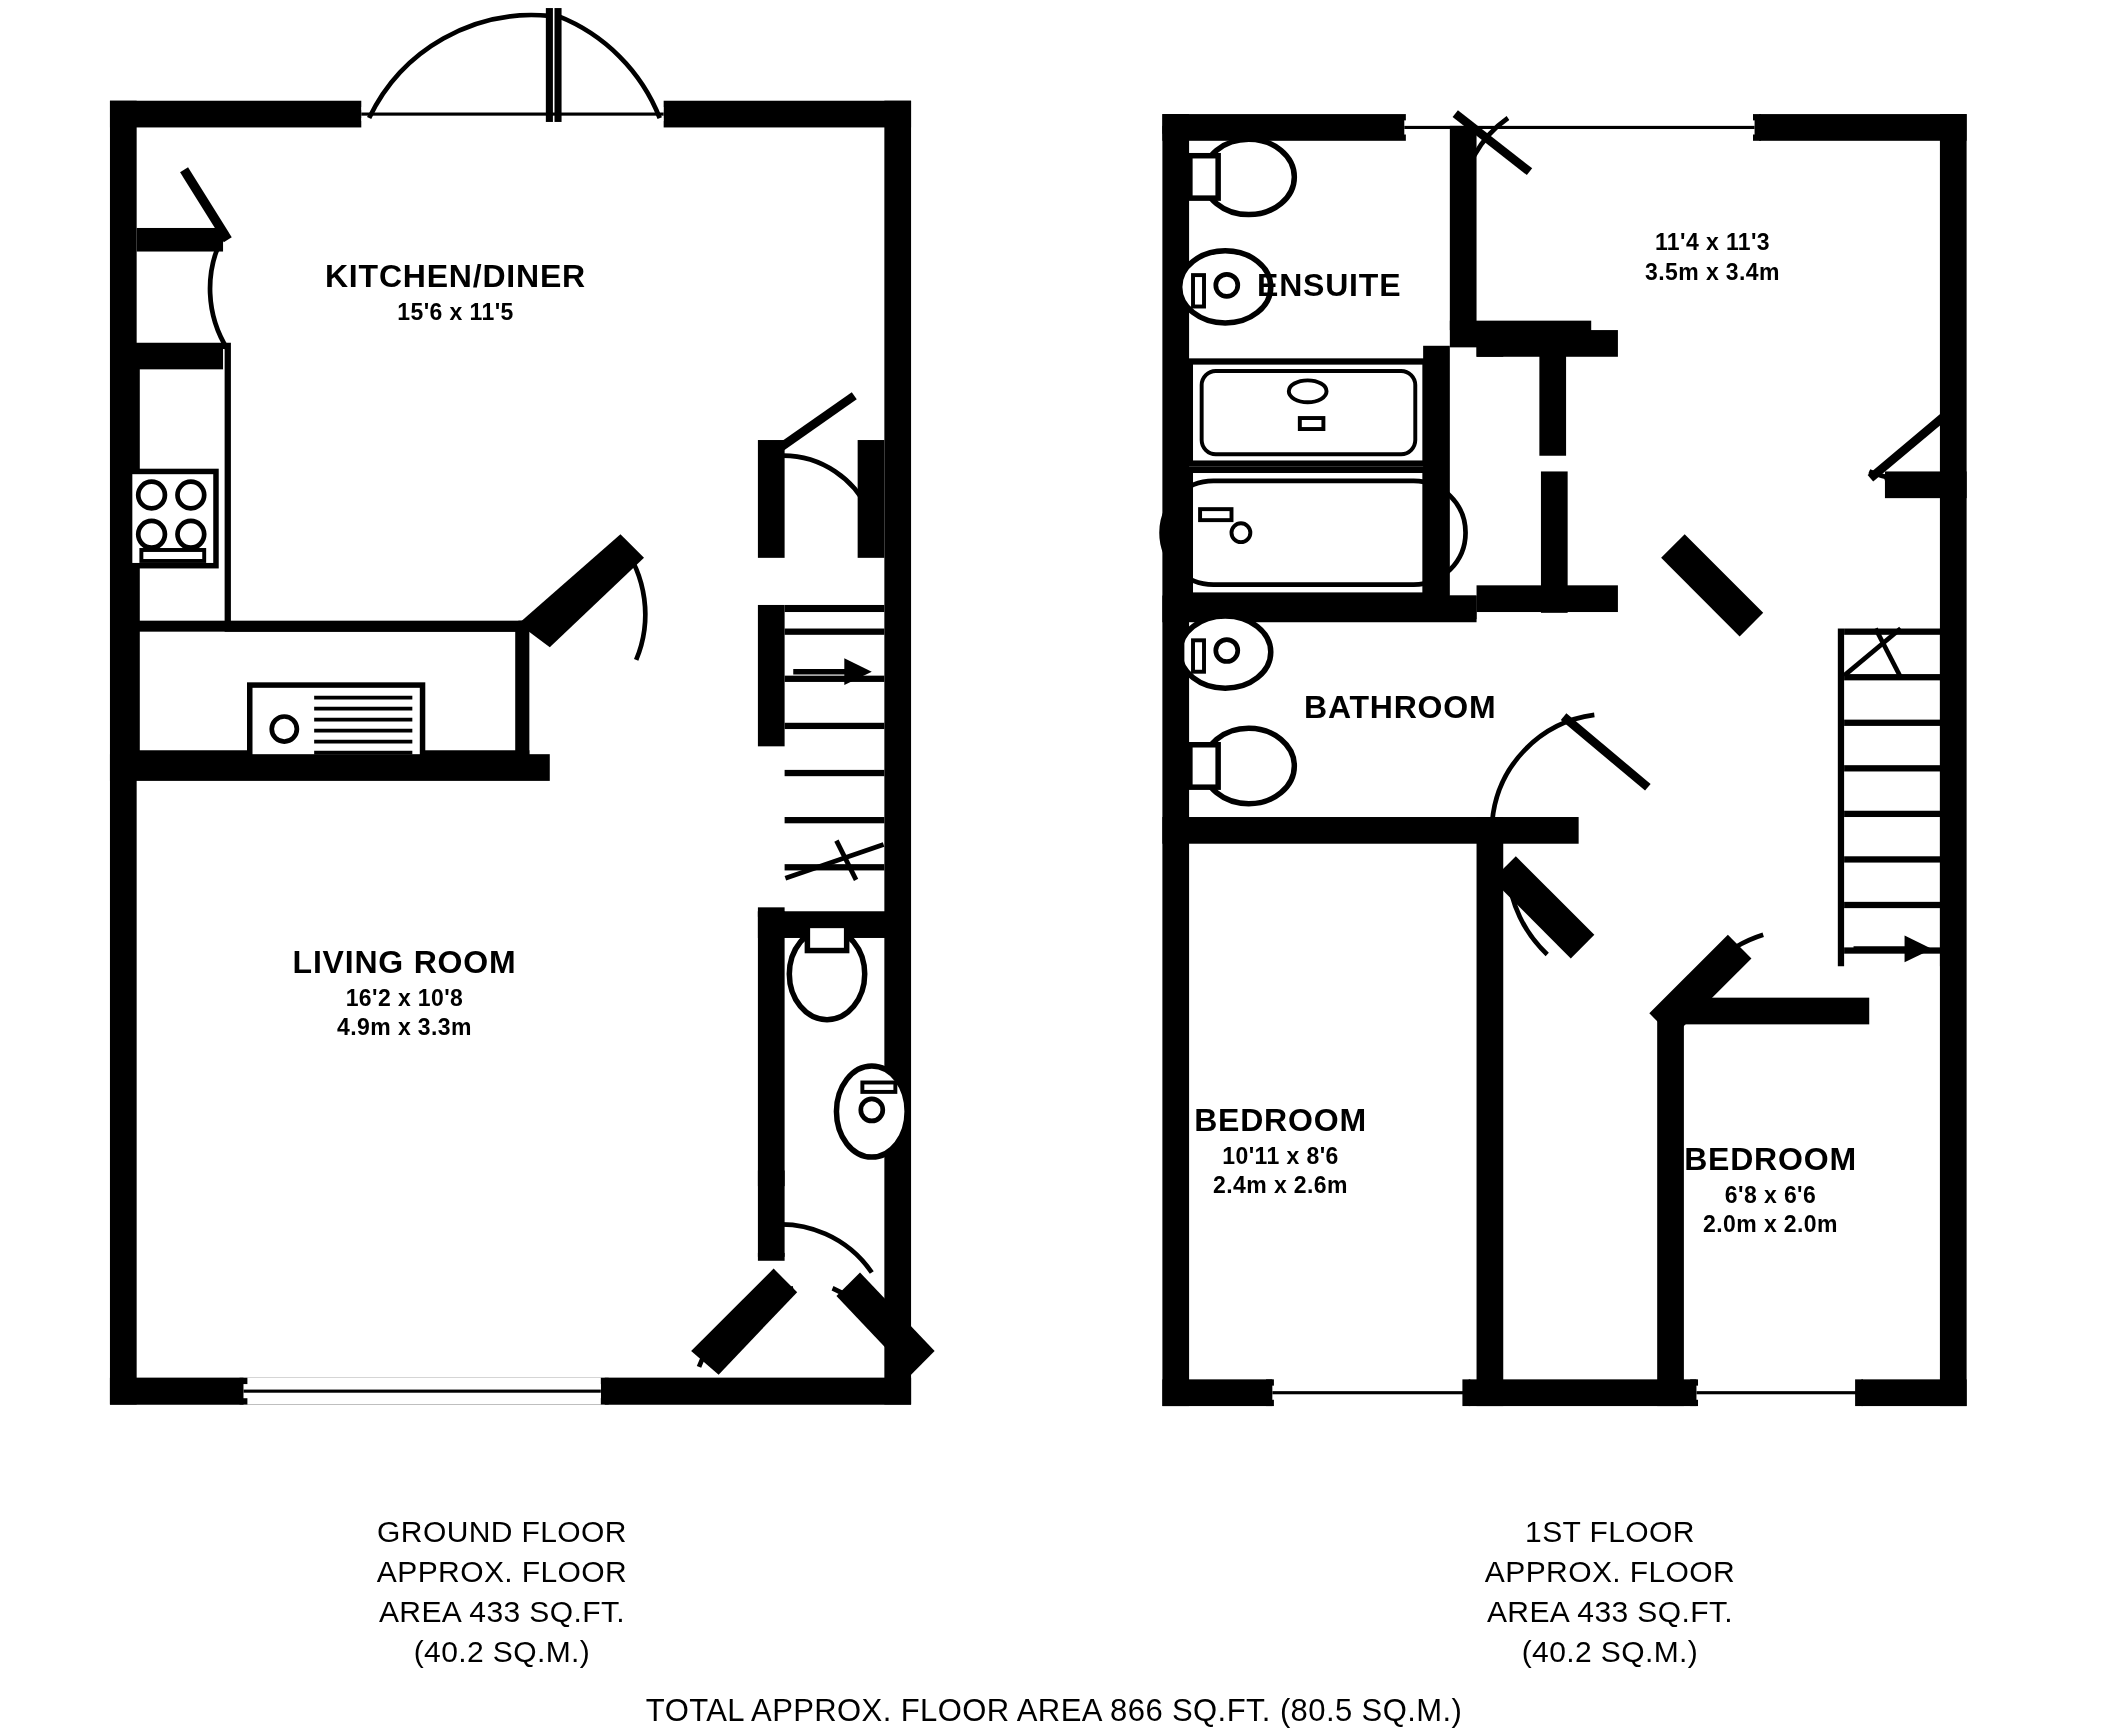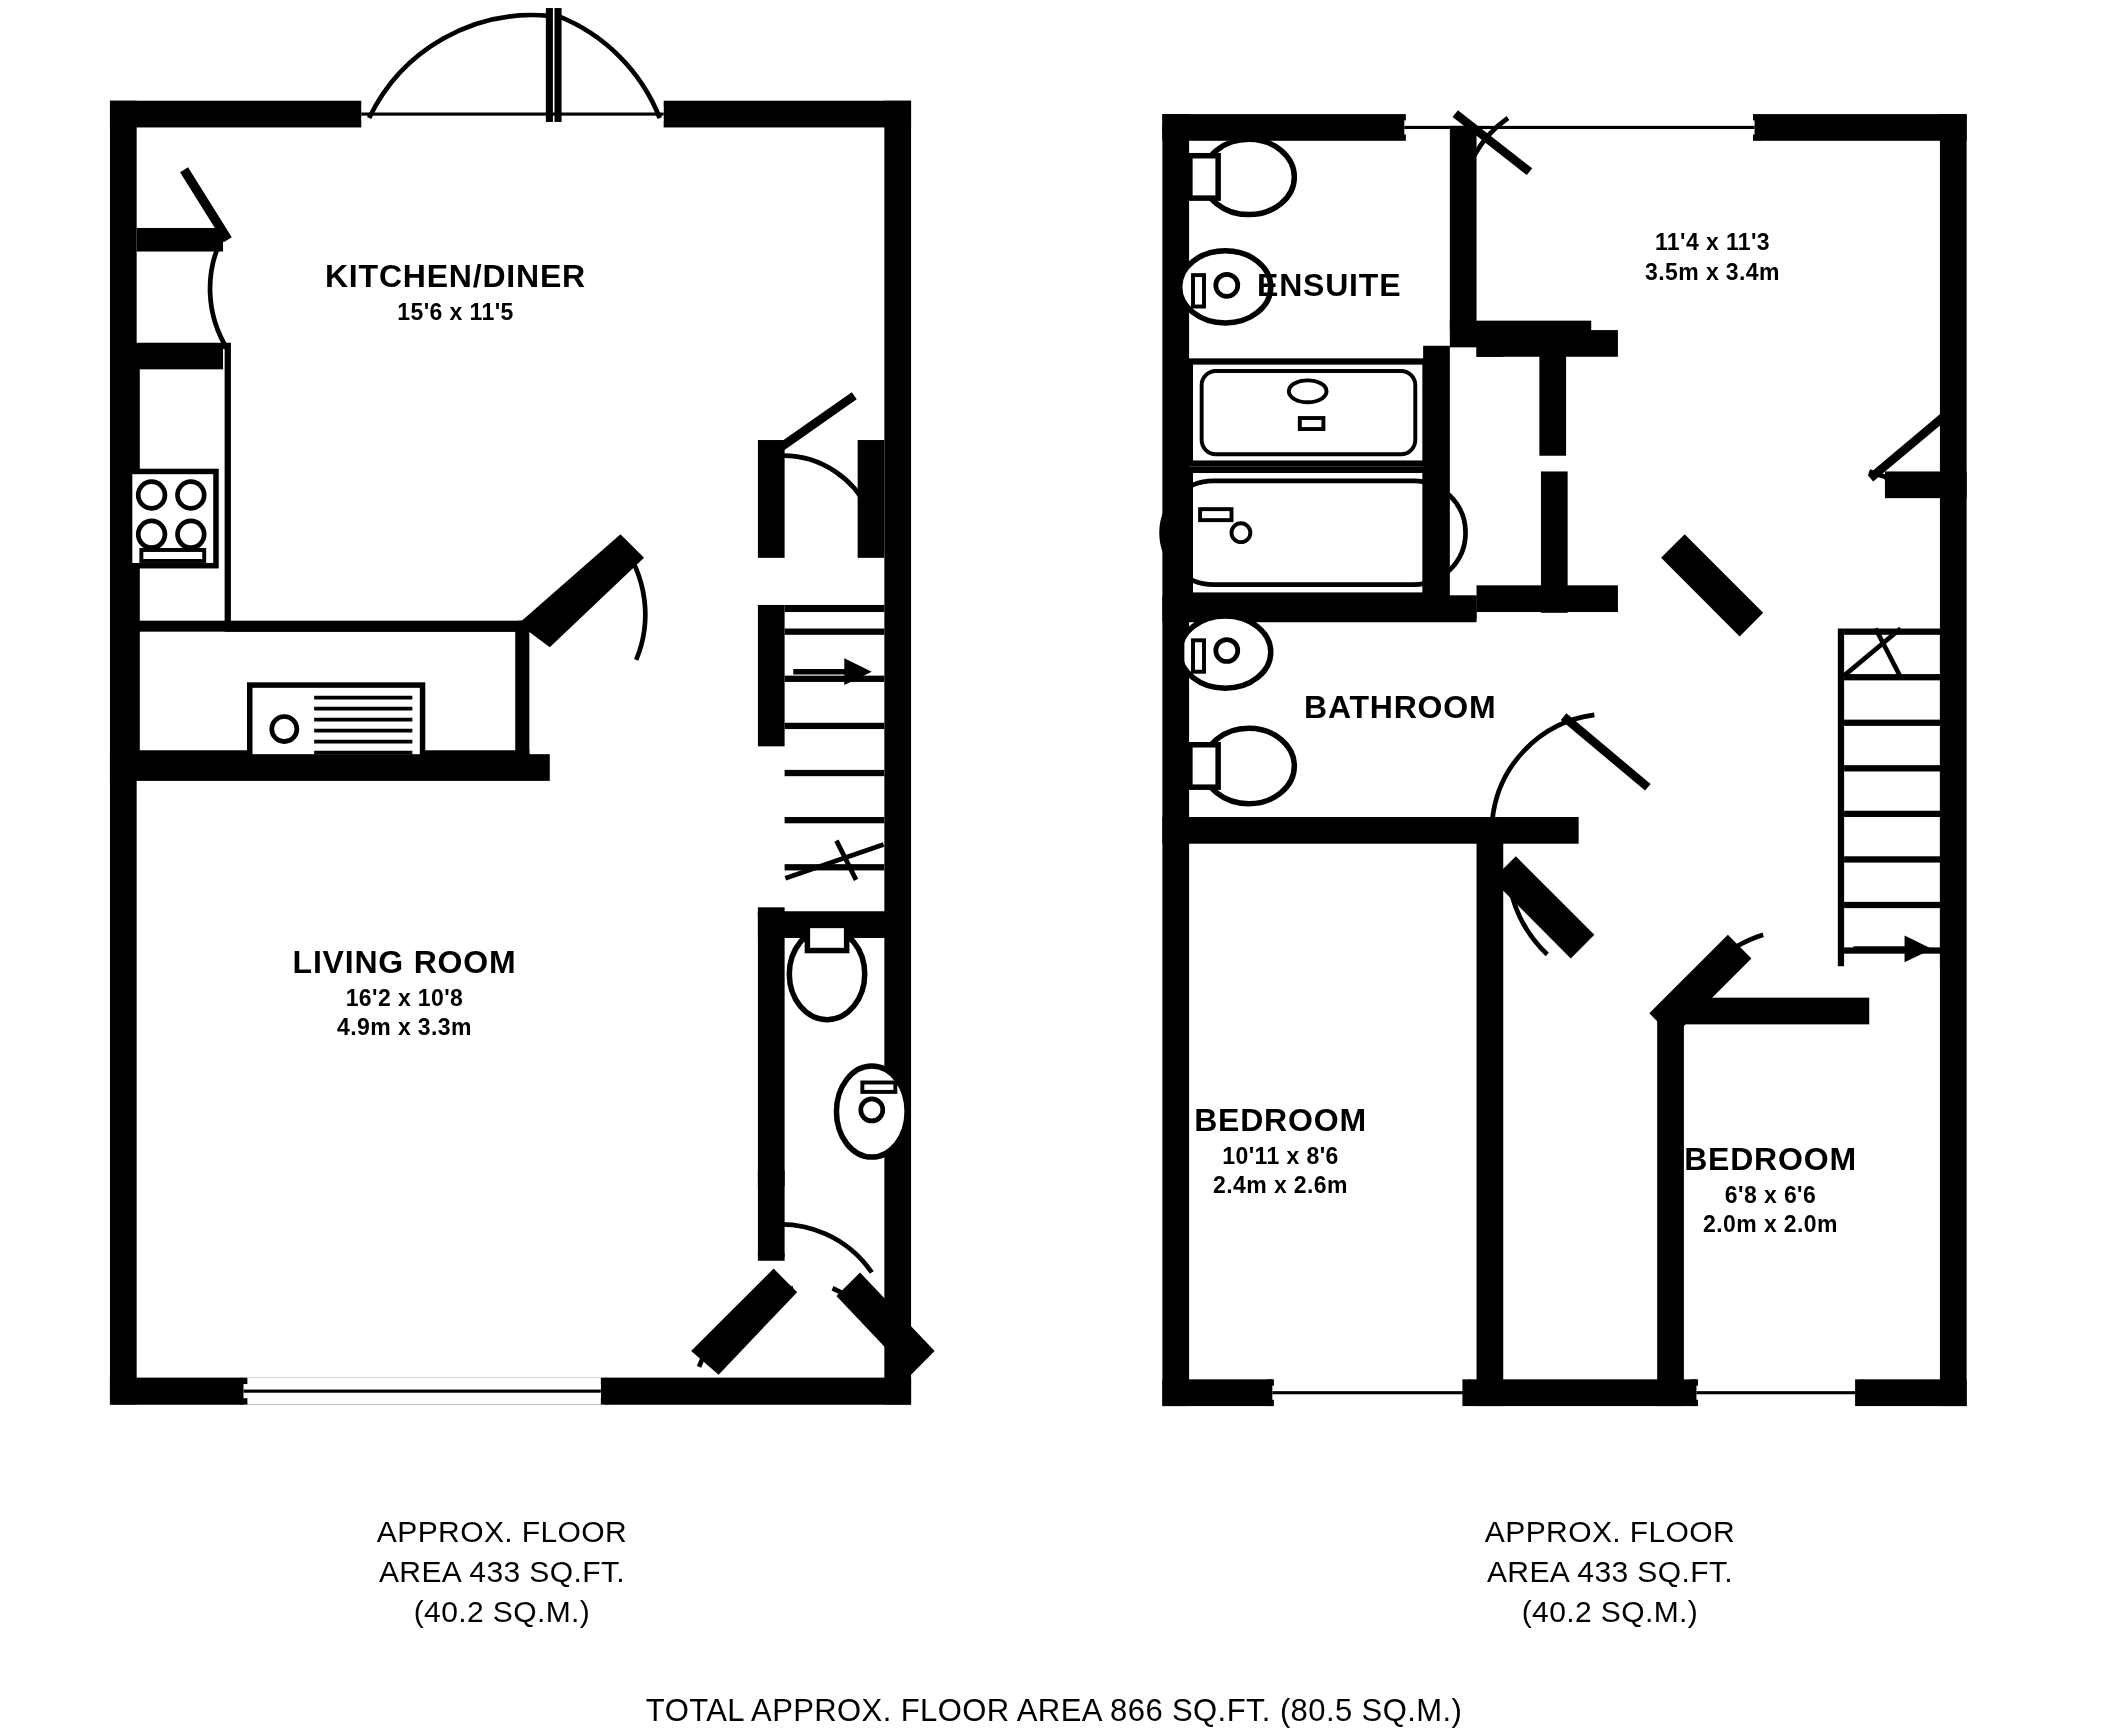--- a/index.html
+++ b/index.html
@@ -332,26 +332,28 @@
     <span class="ln room-dim">2.4m x 2.6m</span>
   </div>
 
   <div class="label" style="left:1535px; top:1139px; width:471px;">
     <span class="ln room-name">BEDROOM</span>
     <span class="ln room-dim">6'8 x 6'6</span>
     <span class="ln room-dim">2.0m x 2.0m</span>
   </div>
 
   <div class="caption" style="left:298px; top:1512px; width:408px;">
+    <span class="ln">GROUND FLOOR</span>
     <span class="ln">APPROX. FLOOR</span>
     <span class="ln">AREA 433 SQ.FT.</span>
     <span class="ln">(40.2 SQ.M.)</span>
   </div>
 
   <div class="caption" style="left:1406px; top:1512px; width:408px;">
+    <span class="ln">1ST FLOOR</span>
     <span class="ln">APPROX. FLOOR</span>
     <span class="ln">AREA 433 SQ.FT.</span>
     <span class="ln">(40.2 SQ.M.)</span>
   </div>
 
   <div class="total-caption" style="top:1693px;">TOTAL APPROX. FLOOR AREA 866 SQ.FT. (80.5 SQ.M.)</div>
 
 </div>
 
 

